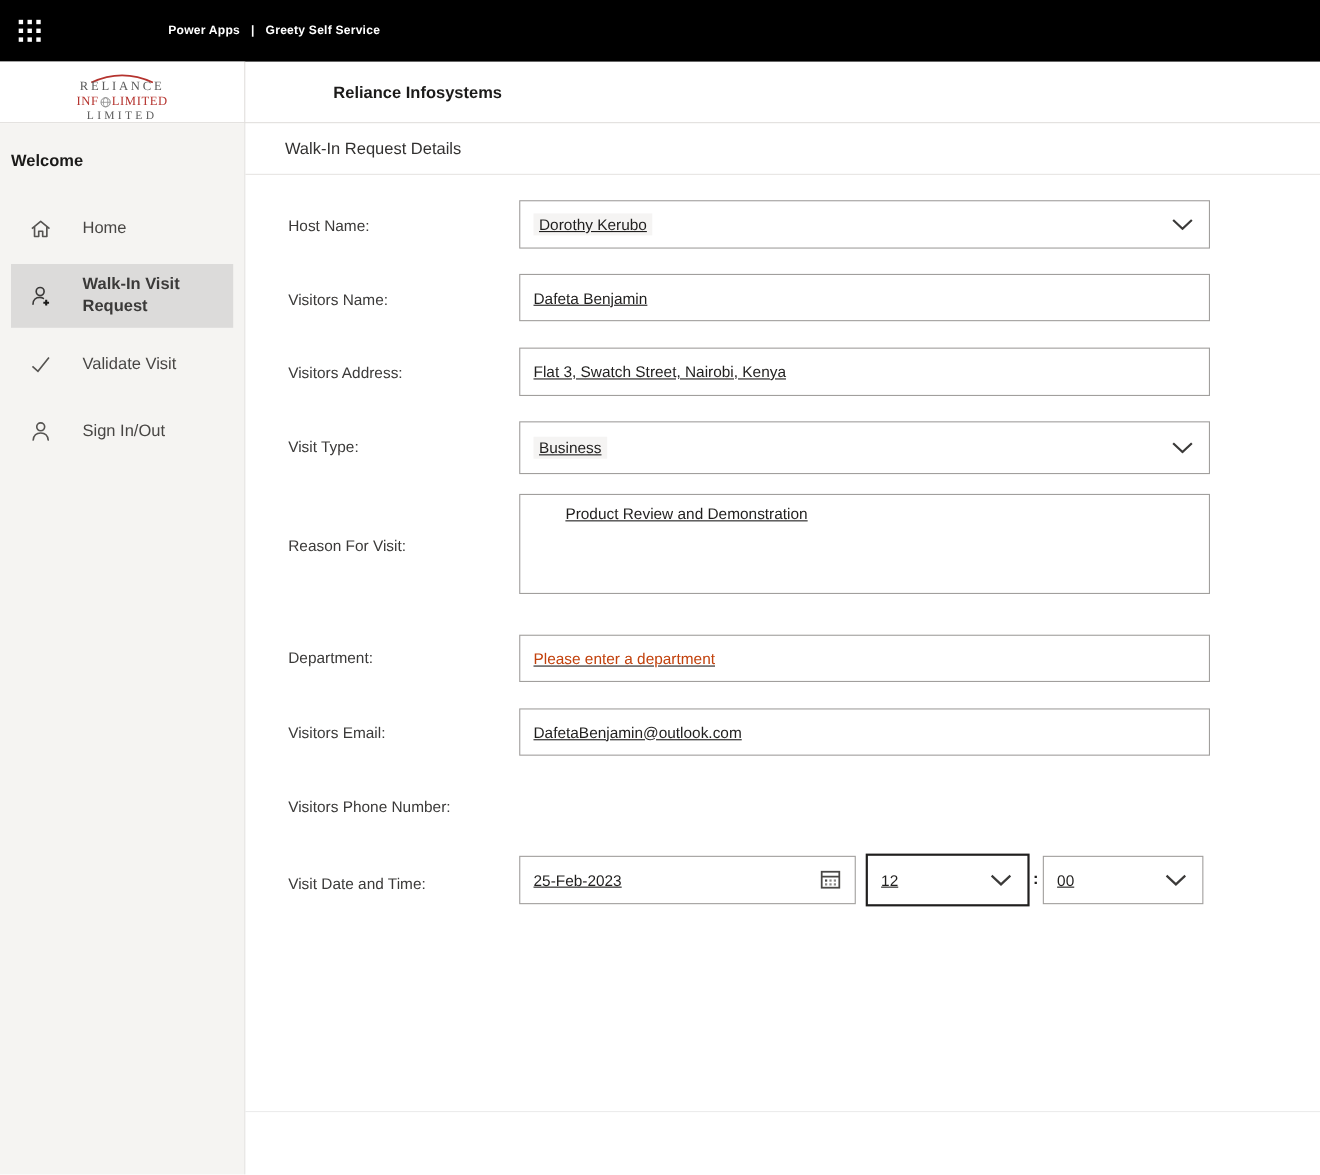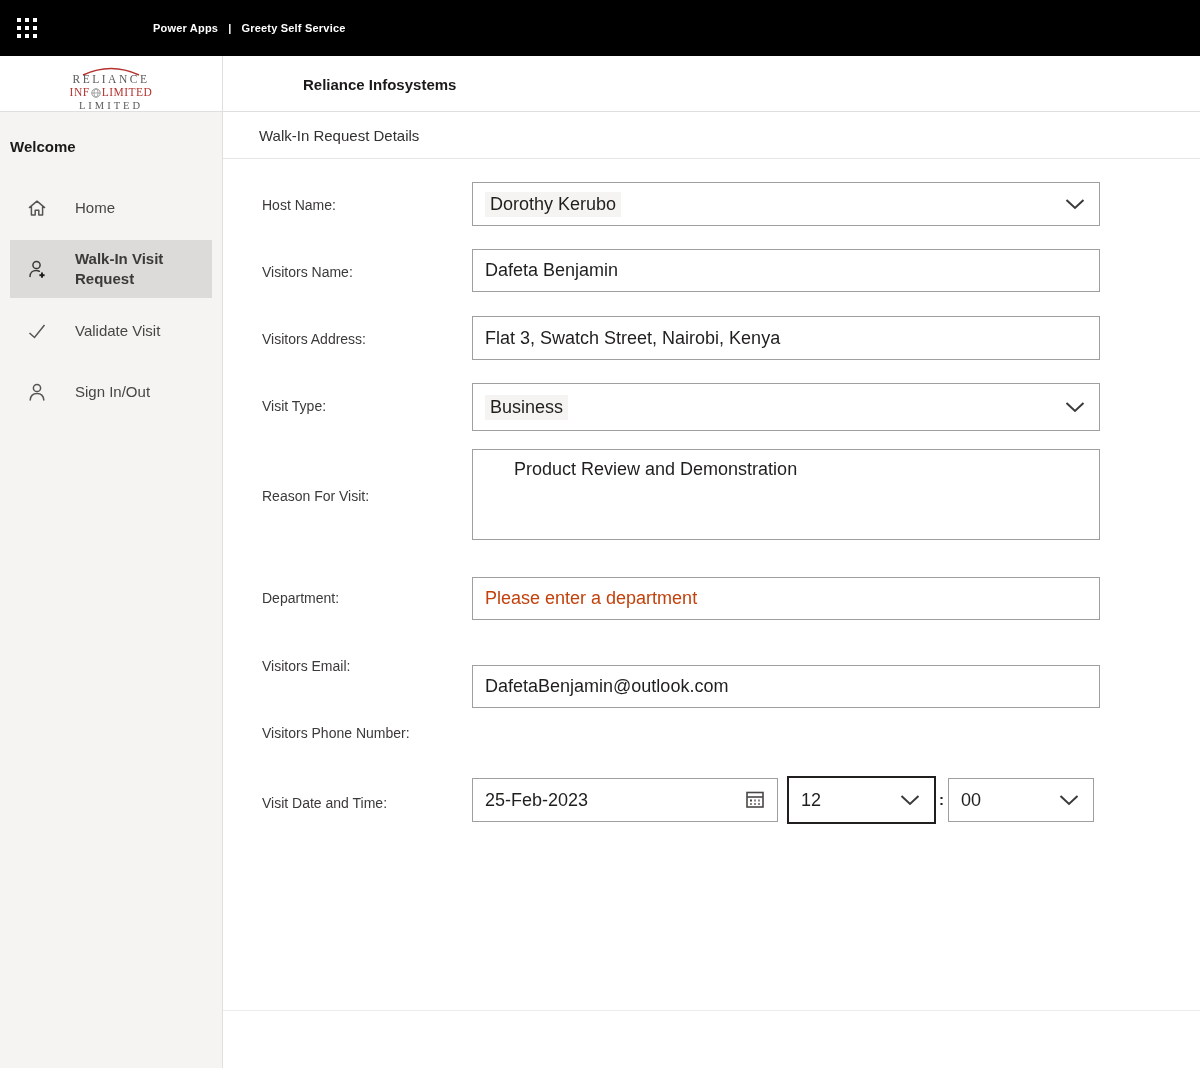--- a/index.html
+++ b/index.html
@@ -42,34 +42,34 @@
   
   .app-title{position:absolute;left:259px;top:76px;font-size:15px;font-weight:bold;color:#1b1a19;margin-left:44px;}
   .section-title{position:absolute;left:259px;top:127px;font-size:15px;color:#323130;}
   .divider-h2{position:absolute;left:223px;top:158px;width:977px;height:1px;background:#e7e5e3;}
   .divider-h3{position:absolute;left:223px;top:1010px;width:977px;height:1px;background:#ececec;}
 
   
   .flabel{position:absolute;left:262px;width:200px;font-size:14px;color:#3b3a39;}
   .fbox{position:absolute;left:472px;width:628px;box-sizing:border-box;background:#fff;
         border:1px solid #a19f9d;display:flex;align-items:center;padding:0 12px;
-        font-size:18px;color:#201f1e;cursor:text;}
+        font-size:14px;color:#201f1e;cursor:text;text-decoration:underline;}
   .dropdown{cursor:pointer;}
   .chev{position:absolute;right:14px;top:50%;transform:translateY(-50%);}
   .hl{background:#f5f4f3;padding:2px 5px;}
   .placeholder{color:#c2410c;}
   .taria{align-items:flex-start;padding-top:9px;}
 
   .lbl-host{top:197px;} .box-host{top:182px;height:44px;}
   .lbl-vname{top:264px;} .box-vname{top:249px;height:43px;}
   .lbl-vaddr{top:331px;} .box-vaddr{top:316px;height:44px;}
   .lbl-vtype{top:398px;} .box-vtype{top:383px;height:48px;}
   .lbl-reason{top:488px;} .box-reason{top:449px;height:91px;padding-left:41px;}
   .lbl-dept{top:590px;} .box-dept{top:577px;height:43px;}
-  .lbl-email{top:658px;} .box-email{top:644px;height:43px;margin-top:21px;}
+  .lbl-email{top:658px;} .box-email{top:644px;height:43px;}
   .lbl-phone{top:725px;} .box-phone{top:711px;height:43px;}
   .lbl-dt{top:795px;}
   .box-date{top:778px;height:44px;width:306px;cursor:pointer;}
   .cal{position:absolute;right:11px;top:50%;transform:translateY(-50%);}
   .box-hour{left:787px;top:776px;width:149px;height:48px;border:2px solid #201f1e;}
   .dt-colon{position:absolute;left:939px;top:791px;font-size:15px;font-weight:bold;color:#201f1e;}
   .box-min{left:948px;top:778px;width:146px;height:44px;}
 </style>
 </head>
 <body>

